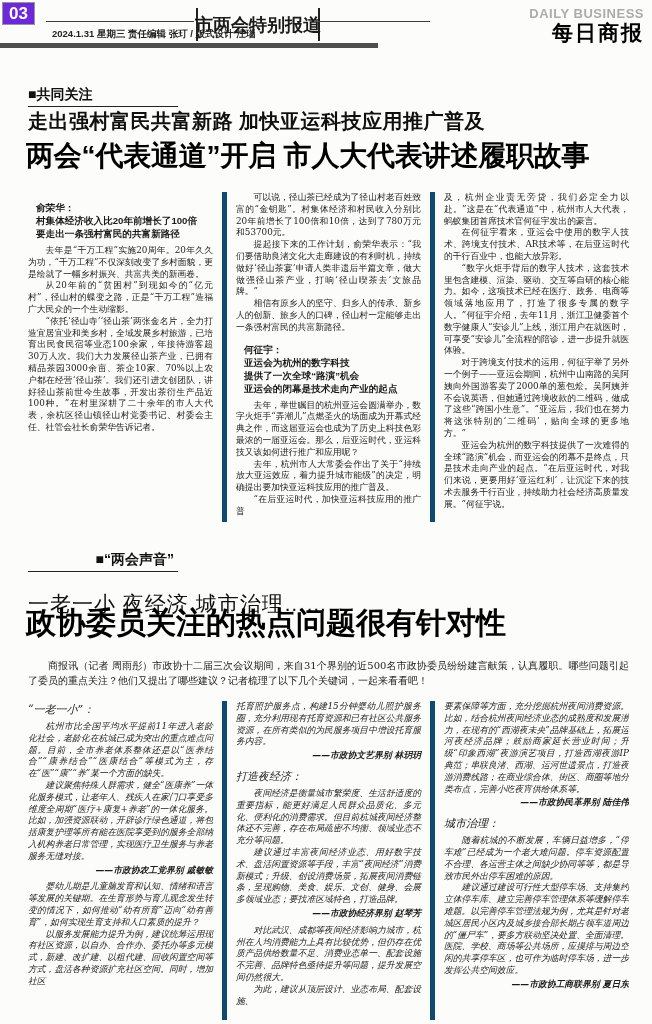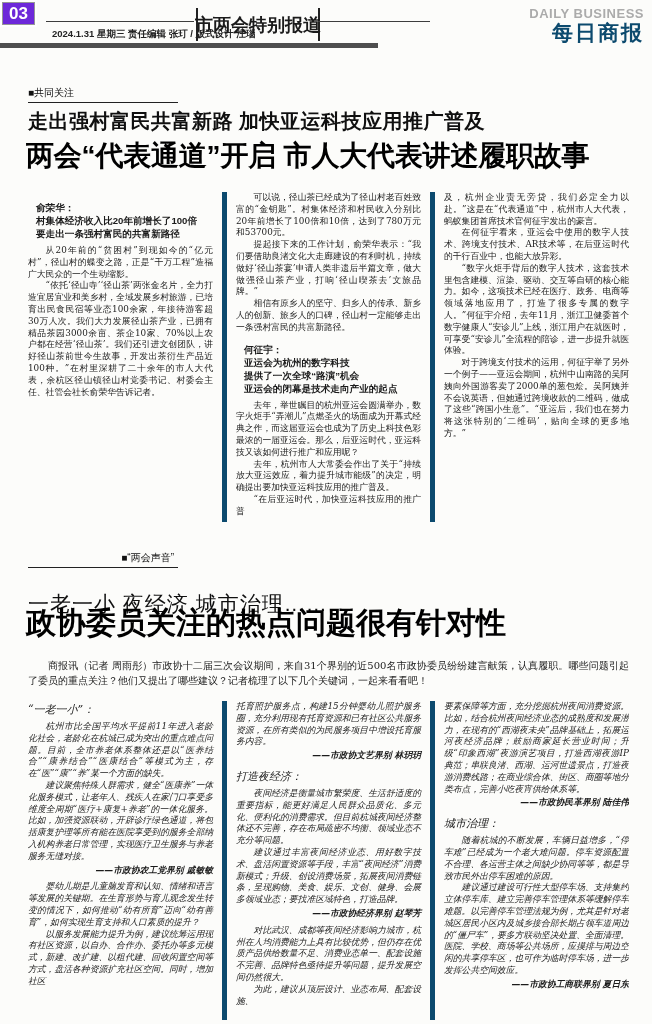--- a/index.html
+++ b/index.html
@@ -11,25 +11,25 @@
   .pagenum{position:absolute;left:0;top:15;width:37px;height:27px;background:#6d28d9;color:#fff;
            display:flex;align-items:center;justify-content:center;font-size:17px;font-weight:bold;
            box-shadow:inset 0 0 0 2px #fff, inset 0 0 0 3px #979797;}
   .hair-left{position:absolute;left:46px;top:21px;width:148px;border-top:1.5px solid #3d3d3d;}
   .hair-right{position:absolute;left:318px;top:21px;width:112px;border-top:1.5px solid #3d3d3d;}
   .banner{position:absolute;left:196px;top:8px;width:120px;height:33px;border-left:2px solid #222;
           border-right:2px solid #222;display:flex;align-items:center;justify-content:center;
           font-size:18px;font-weight:900;letter-spacing:0;transform-origin:center;white-space:nowrap;}
   .dateline{position:absolute;left:52px;top:28px;font-size:9.5px;font-weight:bold;color:#232323;white-space:nowrap;}
   .mast-en{position:absolute;right:8px;top:6px;font-size:13px;font-weight:bold;color:#ababab;letter-spacing:.5px;}
-  .mast-cn{position:absolute;right:8px;top:19px;font-size:21px;font-weight:900;letter-spacing:2px;color:#0c4a6e;}
+  .mast-cn{position:absolute;right:8px;top:19px;font-size:21px;font-weight:900;letter-spacing:2px;color:#000000;}
   .thickrule{position:absolute;left:0;top:43px;width:378px;height:5px;background:#4e4e4e;}
 
   
-  .label{position:absolute;font-size:10px;font-weight:normal;color:#111;border-bottom:1.5px solid #222;
+  .label{position:absolute;font-size:14px;font-weight:bold;color:#111;border-bottom:1.5px solid #222;
          padding:0 4px 2px 0;width:146px;}
   .kicker{position:absolute;white-space:nowrap;color:#101010;}
   .headline{position:absolute;white-space:nowrap;color:#000;font-weight:900;}
   .body{position:absolute;display:flex;align-items:stretch;}
   .col{flex:1 1 0;padding:0 9px;overflow:hidden;text-align:justify;}
   .col:first-child{padding-left:0;}
   .col:last-child{padding-right:0;}
   .col + .col{border-left:5px solid #0c4a6e;}
 
   .it{margin:0;text-indent:2em;}
@@ -70,40 +70,42 @@
 
   <div>
     <div class="label sans" style="left:28px;top:86px;position:absolute;">■共同关注</div>
     <div class="kicker sans" id="a1-kicker">走出强村富民共富新路 加快亚运科技应用推广普及</div>
     <div class="headline sans" id="a1-headline">两会“代表通道”开启 市人大代表讲述履职故事</div>
     <div class="body" id="a1-body">
       <div class="col">
           <p class="it subhead">俞荣华：
 村集体经济收入比20年前增长了100倍
 要走出一条强村富民的共富新路径</p>
+          <p class="it p">去年是“千万工程”实施20周年。20年久久为功，“千万工程”不仅深刻改变了乡村面貌，更是绘就了一幅乡村振兴、共富共美的新画卷。</p>
           <p class="it p">从20年前的“贫困村”到现如今的“亿元村”，径山村的蝶变之路，正是“千万工程”造福广大民众的一个生动缩影。</p>
           <p class="it p">“依托‘径山寺’‘径山茶’两张金名片，全力打造宜居宜业和美乡村，全域发展乡村旅游，已培育出民食民宿等业态100余家，年接待游客超30万人次。我们大力发展径山茶产业，已拥有精品茶园3000余亩、茶企10家、70%以上农户都在经营‘径山茶’。我们还引进文创团队，讲好径山茶前世今生故事，开发出茶衍生产品近100种。”在村里深耕了二十余年的市人大代表，余杭区径山镇径山村党委书记、村委会主任、社管会社长俞荣华告诉记者。</p>
         </div>
       <div class="col">
           <p class="it p">可以说，径山茶已经成为了径山村老百姓致富的“金钥匙”。村集体经济和村民收入分别比20年前增长了100倍和10倍，达到了780万元和53700元。</p>
           <p class="it p">提起接下来的工作计划，俞荣华表示：“我们要借助良渚文化大走廊建设的有利时机，持续做好‘径山茶宴’申请人类非遗后半篇文章，做大做强径山茶产业，打响‘径山喫茶去’文旅品牌。”</p>
           <p class="it p">相信有原乡人的坚守、归乡人的传承、新乡人的创新、旅乡人的口碑，径山村一定能够走出一条强村富民的共富新路径。</p>
           <p class="it subhead">何征宇：
 亚运会为杭州的数字科技
 提供了一次全球“路演”机会
 亚运会的闭幕是技术走向产业的起点</p>
           <p class="it p">去年，举世瞩目的杭州亚运会圆满举办，数字火炬手“弄潮儿”点燃圣火的场面成为开幕式经典之作，而这届亚运会也成为了历史上科技色彩最浓的一届亚运会。那么，后亚运时代，亚运科技又该如何进行推广和应用呢？</p>
           <p class="it p">去年，杭州市人大常委会作出了关于“持续放大亚运效应，着力提升城市能级”的决定，明确提出要加快亚运科技应用的推广普及。</p>
           <p class="it p">“在后亚运时代，加快亚运科技应用的推广普</p>
         </div>
       <div class="col">
           <p class="it cont">及，杭州企业责无旁贷，我们必定全力以赴。”这是在“代表通道”中，杭州市人大代表，蚂蚁集团首席技术官何征宇发出的豪言。</p>
           <p class="it p">在何征宇看来，亚运会中使用的数字人技术、跨境支付技术、AR技术等，在后亚运时代的千行百业中，也能大放异彩。</p>
           <p class="it p">“数字火炬手背后的数字人技术，这套技术里包含建模、渲染、驱动、交互等自研的核心能力。如今，这项技术已经在医疗、政务、电商等领域落地应用了，打造了很多专属的数字人。”何征宇介绍，去年11月，浙江卫健委首个数字健康人“安诊儿”上线，浙江用户在就医时，可享受“安诊儿”全流程的陪诊，进一步提升就医体验。</p>
           <p class="it p">对于跨境支付技术的运用，何征宇举了另外一个例子——亚运会期间，杭州中山南路的吴阿姨向外国游客卖了2000单的葱包烩。吴阿姨并不会说英语，但她通过跨境收款的二维码，做成了这些“跨国小生意”。“亚运后，我们也在努力将这张特别的‘二维码’，贴向全球的更多地方。”</p>
+          <p class="it p">亚运会为杭州的数字科技提供了一次难得的全球“路演”机会，而亚运会的闭幕不是终点，只是技术走向产业的起点。“在后亚运时代，对我们来说，更要用好‘亚运红利’，让沉淀下来的技术去服务千行百业，持续助力社会经济高质量发展。”何征宇说。</p>
         </div>
     </div>
   </div>
 
   <div>
     <div class="label sans" style="left:28px;top:551px;position:absolute;text-align:right;">■“两会声音”</div>
     <div class="kicker sans" id="a2-kicker">一老一小 夜经济 城市治理……</div>
     <div class="headline sans" id="a2-headline">政协委员关注的热点问题很有针对性</div>
     <div id="a2-lede">商报讯（记者 周雨彤）市政协十二届三次会议期间，来自31个界别的近500名市政协委员纷纷建言献策，认真履职。哪些问题引起了委员的重点关注？他们又提出了哪些建议？记者梳理了以下几个关键词，一起来看看吧！</div>
     <div class="body" id="a2-body">

